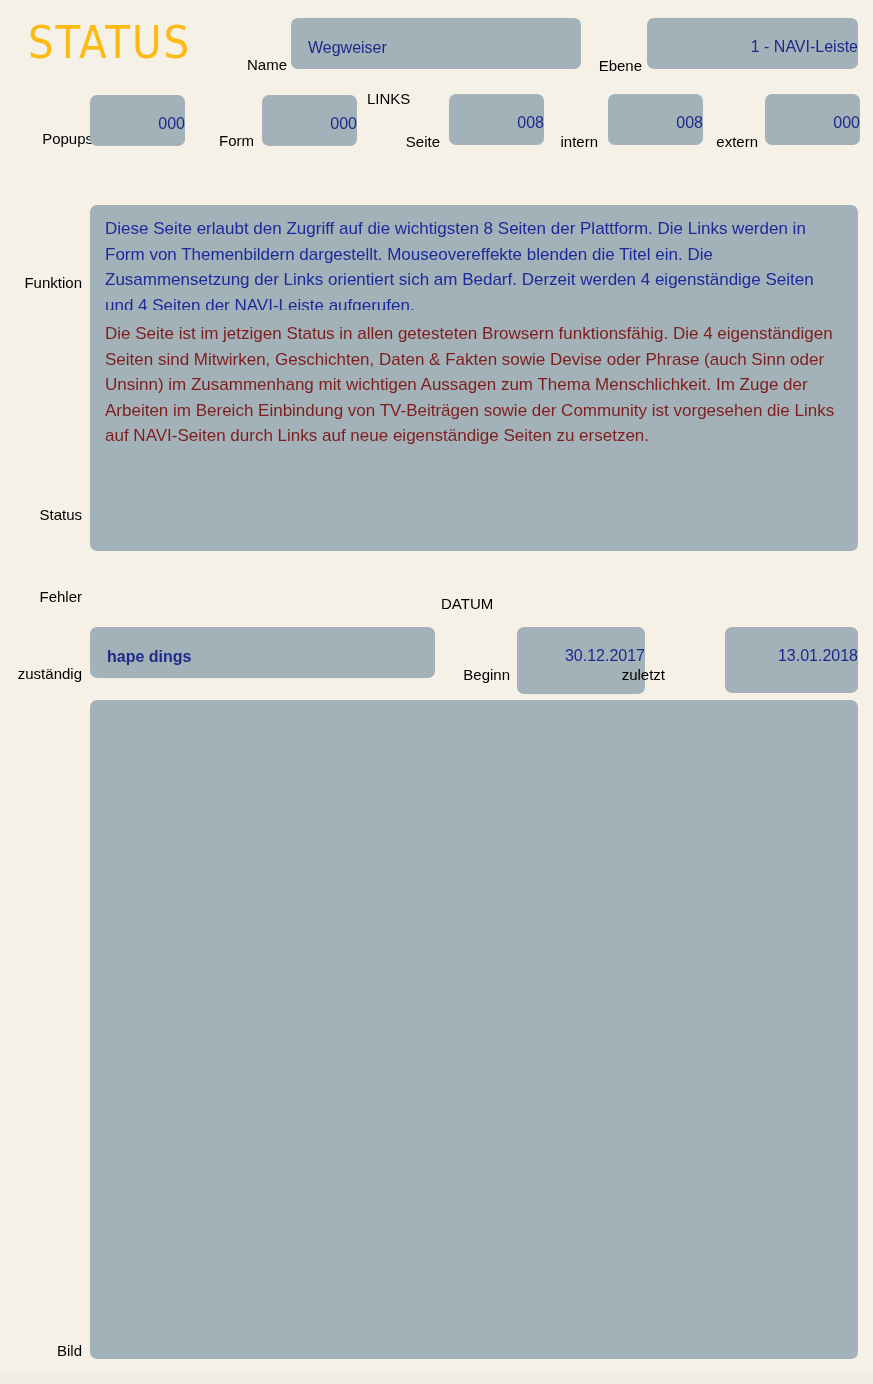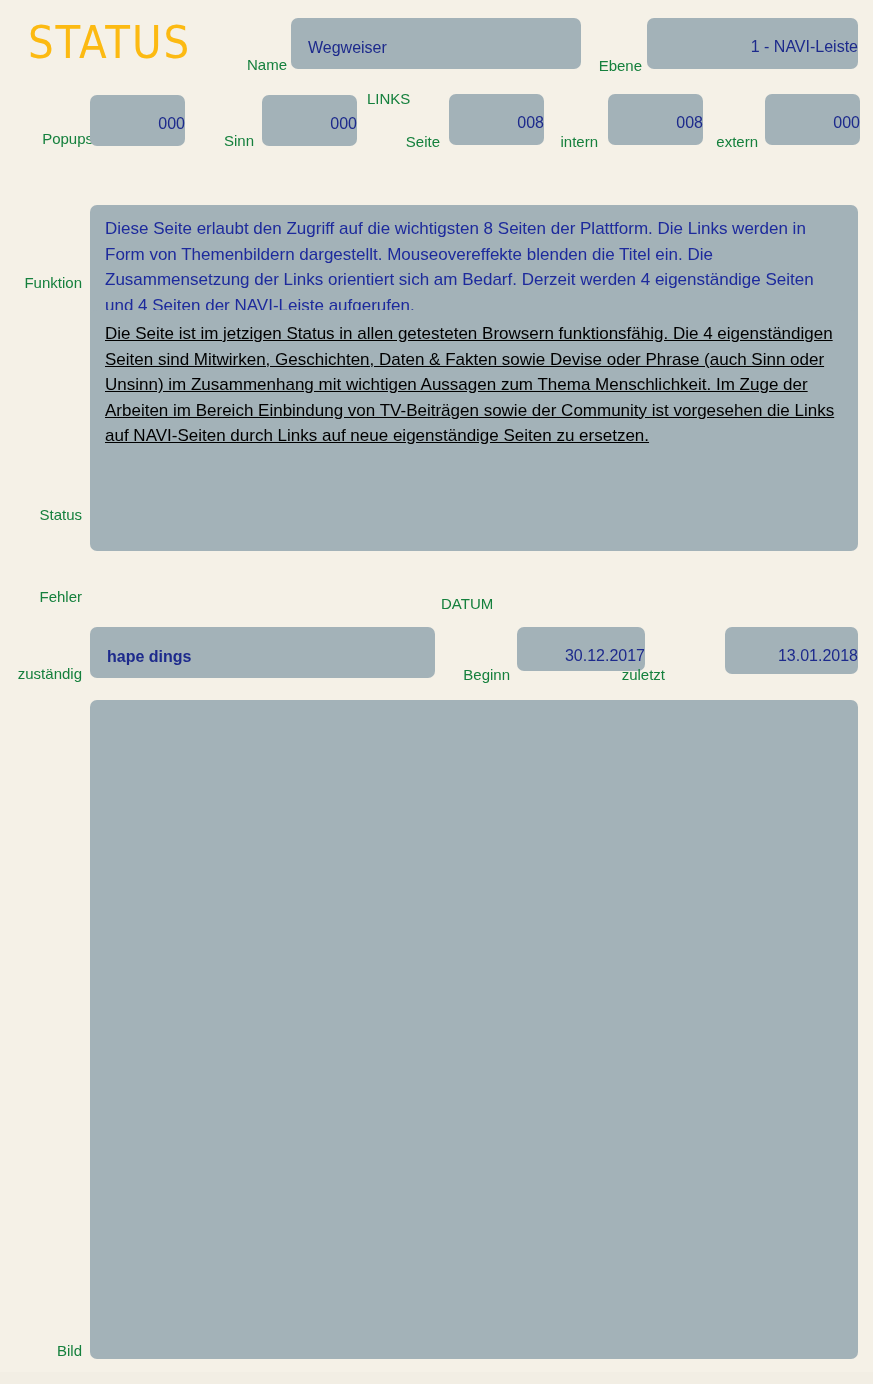--- a/index.html
+++ b/index.html
@@ -37,21 +37,21 @@
   .panel {
     position: absolute;
     background: #a3b2b8;
     border-radius: 7px;
     box-sizing: border-box;
   }
 
   
   .label {
     position: absolute;
-    color: #15803d;
+    color: #000000;
     font-size: 15px;
     line-height: 17px;
     letter-spacing: 0px;
     white-space: nowrap;
   }
   .label.right {
     text-align: right;
   }
 
   
@@ -93,21 +93,21 @@
   .para {
     position: absolute;
     left: 15px;
     right: 14px;
     top: 11px;
     font-size: 17px;
     line-height: 25.5px;
     margin: 0;
   }
   .para.blue  { color: #1d2a9c; }
-  .para.green { color: #000000; text-decoration: underline; }
+  .para.green { color: #7f1d1d; }
   .para.red   { color: #cf2020; font-size: 15px; line-height: 20px; top: 13px; }
 
   
   #title-label       { }
   #name-label        { left: 10px;  top: 56px;  width: 277px; }
   #name-field        { left: 291px; top: 18px;  width: 290px; height: 51px; }
   #ebene-label       { left: 520px; top: 57px;  width: 122px; }
   #ebene-field       { left: 647px; top: 18px;  width: 211px; height: 51px; }
 
   #popups-label      { left: 15px;   top: 130px; width: 78px; }
@@ -128,23 +128,23 @@
   #status-label      { left: 0px;   top: 506px; width: 82px; }
   #status-field      { left: 90px;  top: 310px; width: 768px; height: 241px; }
 
   #fehler-label      { left: 0px;   top: 588px; width: 82px; }
   #fehler-field      { left: 90px;  top: 553px; width: 768px; height: 50px; }
 
   #zustaendig-label  { left: 0px;   top: 665px; width: 82px; }
   #zustaendig-field  { left: 90px;  top: 627px; width: 345px; height: 51px; font-weight: bold; }
   #datum-label       { left: 441px; top: 595px; width: 100px; text-align: left; }
   #beginn-label      { left: 412px; top: 666px; width: 98px; }
-  #beginn-field      { left: 517px; top: 627px; width: 128px; height: 44px; }
+  #beginn-field      { left: 517px; top: 627px; width: 128px; height: 67px; }
   #zuletzt-label     { left: 560px; top: 666px; width: 105px; }
-  #zuletzt-field     { left: 725px; top: 627px; width: 133px; height: 47px; }
+  #zuletzt-field     { left: 725px; top: 627px; width: 133px; height: 66px; }
 
   #bild-label        { left: 0px;   top: 1342px; width: 82px; }
   #bild-field        { left: 90px;  top: 700px;  width: 768px; height: 659px; }
 </style>
 </head>
 <body>
 
 <div class="page">
 
   <div class="title" id="title-label">STATUS</div>
@@ -157,21 +157,21 @@
   <div class="label right" id="ebene-label">Ebene</div>
   <div class="panel" id="ebene-field">
     <span class="val val-num">1 - NAVI-Leiste</span>
   </div>
 
   <div class="label right" id="popups-label">Popups</div>
   <div class="panel" id="popups-field">
     <span class="val val-num">000</span>
   </div>
 
-  <div class="label right" id="plaha-label">Sinn</div>
+  <div class="label right" id="plaha-label">Form</div>
   <div class="panel" id="plaha-field">
     <span class="val val-num">000</span>
   </div>
 
   <div class="label" id="links-label">LINKS</div>
 
   <div class="label right" id="seite-label">Seite</div>
   <div class="panel" id="seite-field">
     <span class="val val-num">008</span>
   </div>

